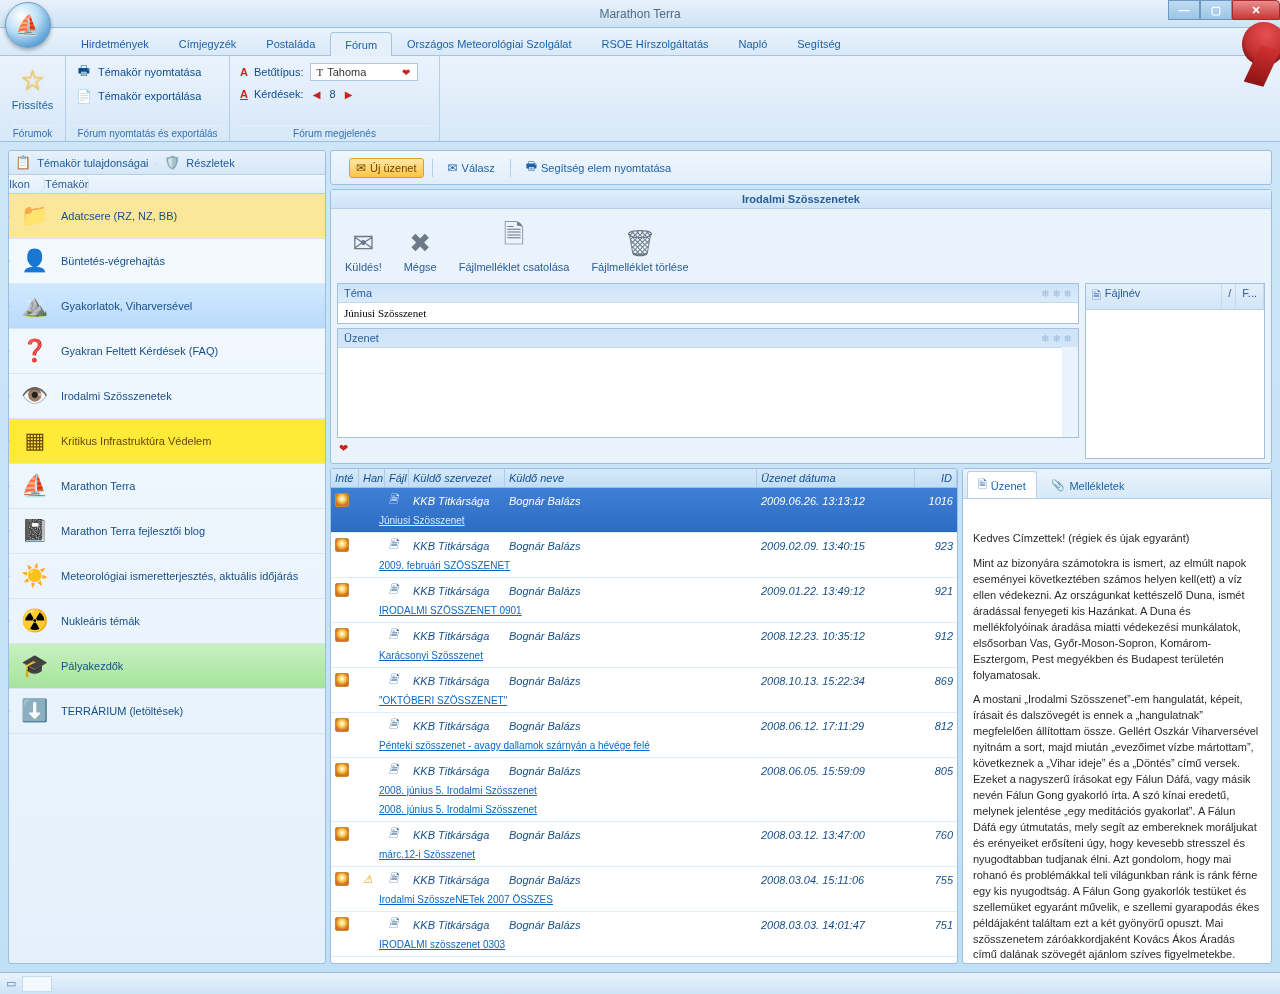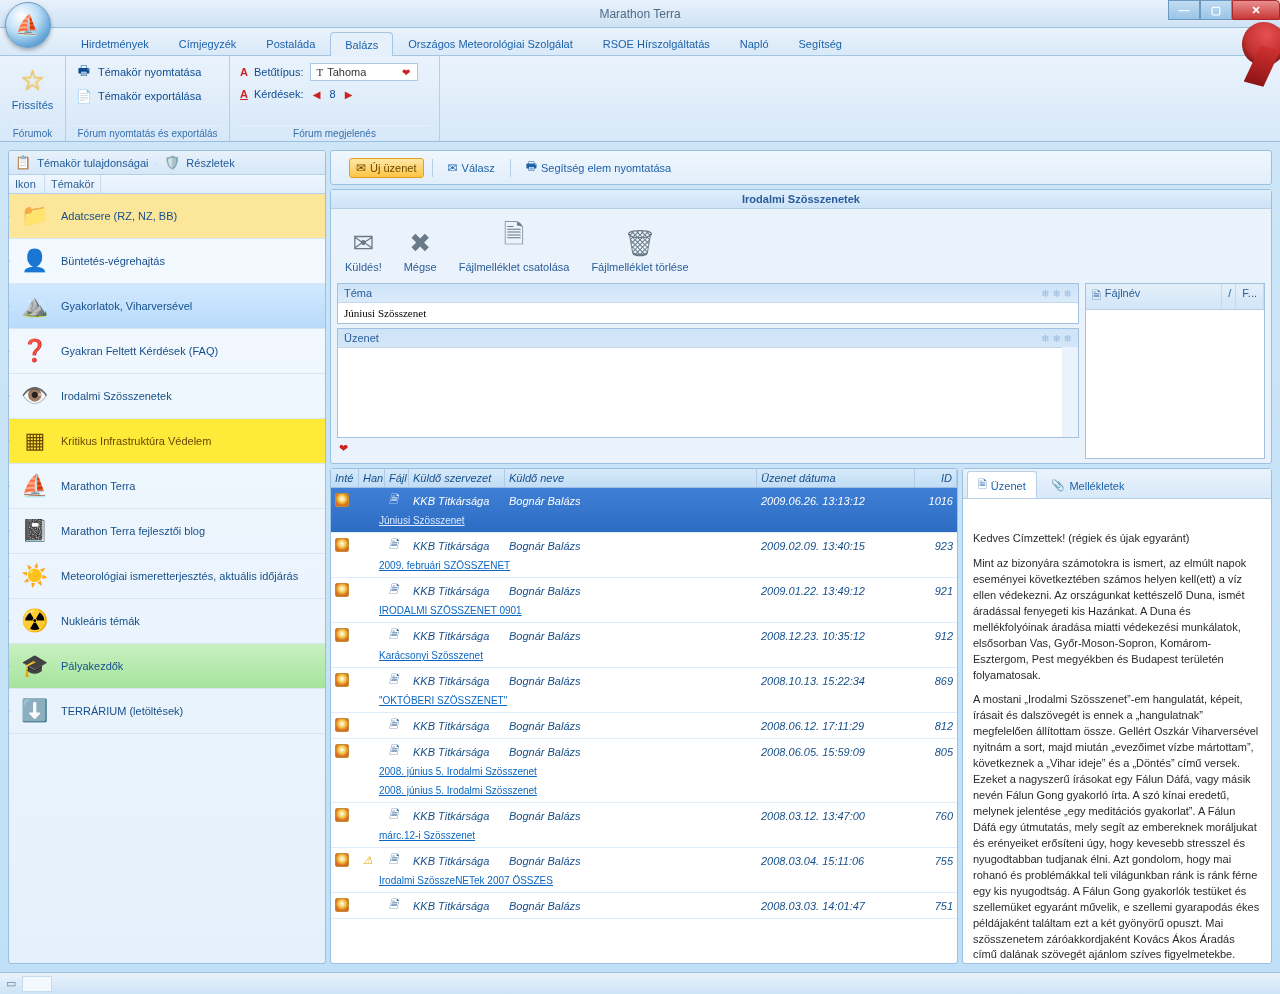--- a/index.html
+++ b/index.html
@@ -39,21 +39,21 @@
 .size-cluster{ display:flex; align-items:center; gap:6px; }
 .size-btn{ width:14px; height:14px; display:inline-flex; align-items:center; justify-content:center; font-size:10px; cursor:pointer;}
 .group-label{ text-align:center; color:#3770ae; font-size:10px; padding-top:2px; border-top:1px solid rgba(255,255,255,.4); margin-top:auto;}
 
 
 .main { display:flex; height:calc(994px - 28px - 28px - 86px - 22px); padding:8px; gap:4px; }
 .left-panel { width:318px; background:linear-gradient(#f4faff,#e4f0fb); border:1px solid #9cbfe0; border-radius:3px; display:flex; flex-direction:column; overflow:hidden;}
 .lp-header{ padding:4px 6px; display:flex; align-items:center; gap:6px; color:#215c99; background:linear-gradient(#e7f1fb,#d6e7f7); border-bottom:1px solid #b7cfe6;}
 .lp-header .ico{ font-size:13px; }
 .lp-cols{ display:flex; background:linear-gradient(#eff7ff,#e1eefb); border-bottom:1px solid #b7cfe6; color:#2d5e94; }
-.lp-cols div{ padding:3px 6px; border-right:1px solid #c9dbee;}
+.lp-cols div{ padding:3px 0; border-right:1px solid #c9dbee;border-radius:8px;}
 .lp-cols .c1{ width:36px; }
 .cat-list{ overflow-y:auto; }
 .cat-item{ display:flex; align-items:center; gap:10px; padding:8px 8px 8px 10px; border-bottom:1px solid #d7e6f4; color:#164f8b; cursor:pointer; position:relative;}
 .cat-item .ci-icon{ width:32px; height:28px; display:flex; align-items:center; justify-content:center; font-size:22px;}
 .cat-item.sel{ background:linear-gradient(#d1e8ff,#b9dbfb); }
 .cat-item.hover{ background:#fbe69a; }
 .cat-item.green{ background:linear-gradient(#c8f0c1,#a6e49c);}
 .cat-item.yellow{ background:#ffe939; color:#6b4800;}
 .cat-item .chev{ position:absolute; left:-2px; font-size:9px; color:#6c9cc6; }
 
@@ -125,21 +125,21 @@
     <div class="win-btn">▢</div>
     <div class="win-btn close">✕</div>
   </div>
 </div>
 <div class="ribbon-bow"></div>
 
 <div class="tabrow" id="tabrow">
     <div class="tab">Hirdetmények</div>
     <div class="tab">Címjegyzék</div>
     <div class="tab">Postaláda</div>
-    <div class="tab active">Balázs</div>
+    <div class="tab active">Fórum</div>
     <div class="tab">Országos Meteorológiai Szolgálat</div>
     <div class="tab">RSOE Hírszolgáltatás</div>
     <div class="tab">Napló</div>
     <div class="tab">Segítség</div>
   </div>
 
 <div class="ribbon">
   <div class="ribbon-group ribbon-g1">
     <div class="ribbon-big-btn">
       <span class="star">☆</span>
@@ -409,20 +409,21 @@
             <div class="msg-row">
     <div class="msg-line">
       <div class="mh-a"><span class="crest"></span></div>
       <div class="mh-b"></div>
       <div class="mh-c"><span class="tiny-ico">🗎</span></div>
       <div class="mh-org">KKB Titkársága</div>
       <div class="mh-name">Bognár Balázs</div>
       <div class="mh-date">2008.06.12. 17:11:29</div>
       <div class="mh-id">812</div>
     </div>
+              <div class="msg-sub">Pénteki szösszenet - avagy dallamok szárnyán a hévége felé</div>
             </div>
             <div class="msg-row">
     <div class="msg-line">
       <div class="mh-a"><span class="crest"></span></div>
       <div class="mh-b"></div>
       <div class="mh-c"><span class="tiny-ico">🗎</span></div>
       <div class="mh-org">KKB Titkársága</div>
       <div class="mh-name">Bognár Balázs</div>
       <div class="mh-date">2008.06.05. 15:59:09</div>
       <div class="mh-id">805</div>
@@ -457,20 +458,21 @@
             <div class="msg-row">
     <div class="msg-line">
       <div class="mh-a"><span class="crest"></span></div>
       <div class="mh-b"></div>
       <div class="mh-c"><span class="tiny-ico">🗎</span></div>
       <div class="mh-org">KKB Titkársága</div>
       <div class="mh-name">Bognár Balázs</div>
       <div class="mh-date">2008.03.03. 14:01:47</div>
       <div class="mh-id">751</div>
     </div>
+              <div class="msg-sub">IRODALMI szösszenet 0303</div>
             </div>
           </div>
       </div>
 
       <div class="reader">
         <div class="reader-tabs">
           <div class="reader-tab active">
               <span>🗎</span>
               <span>Üzenet</span>
             </div>

